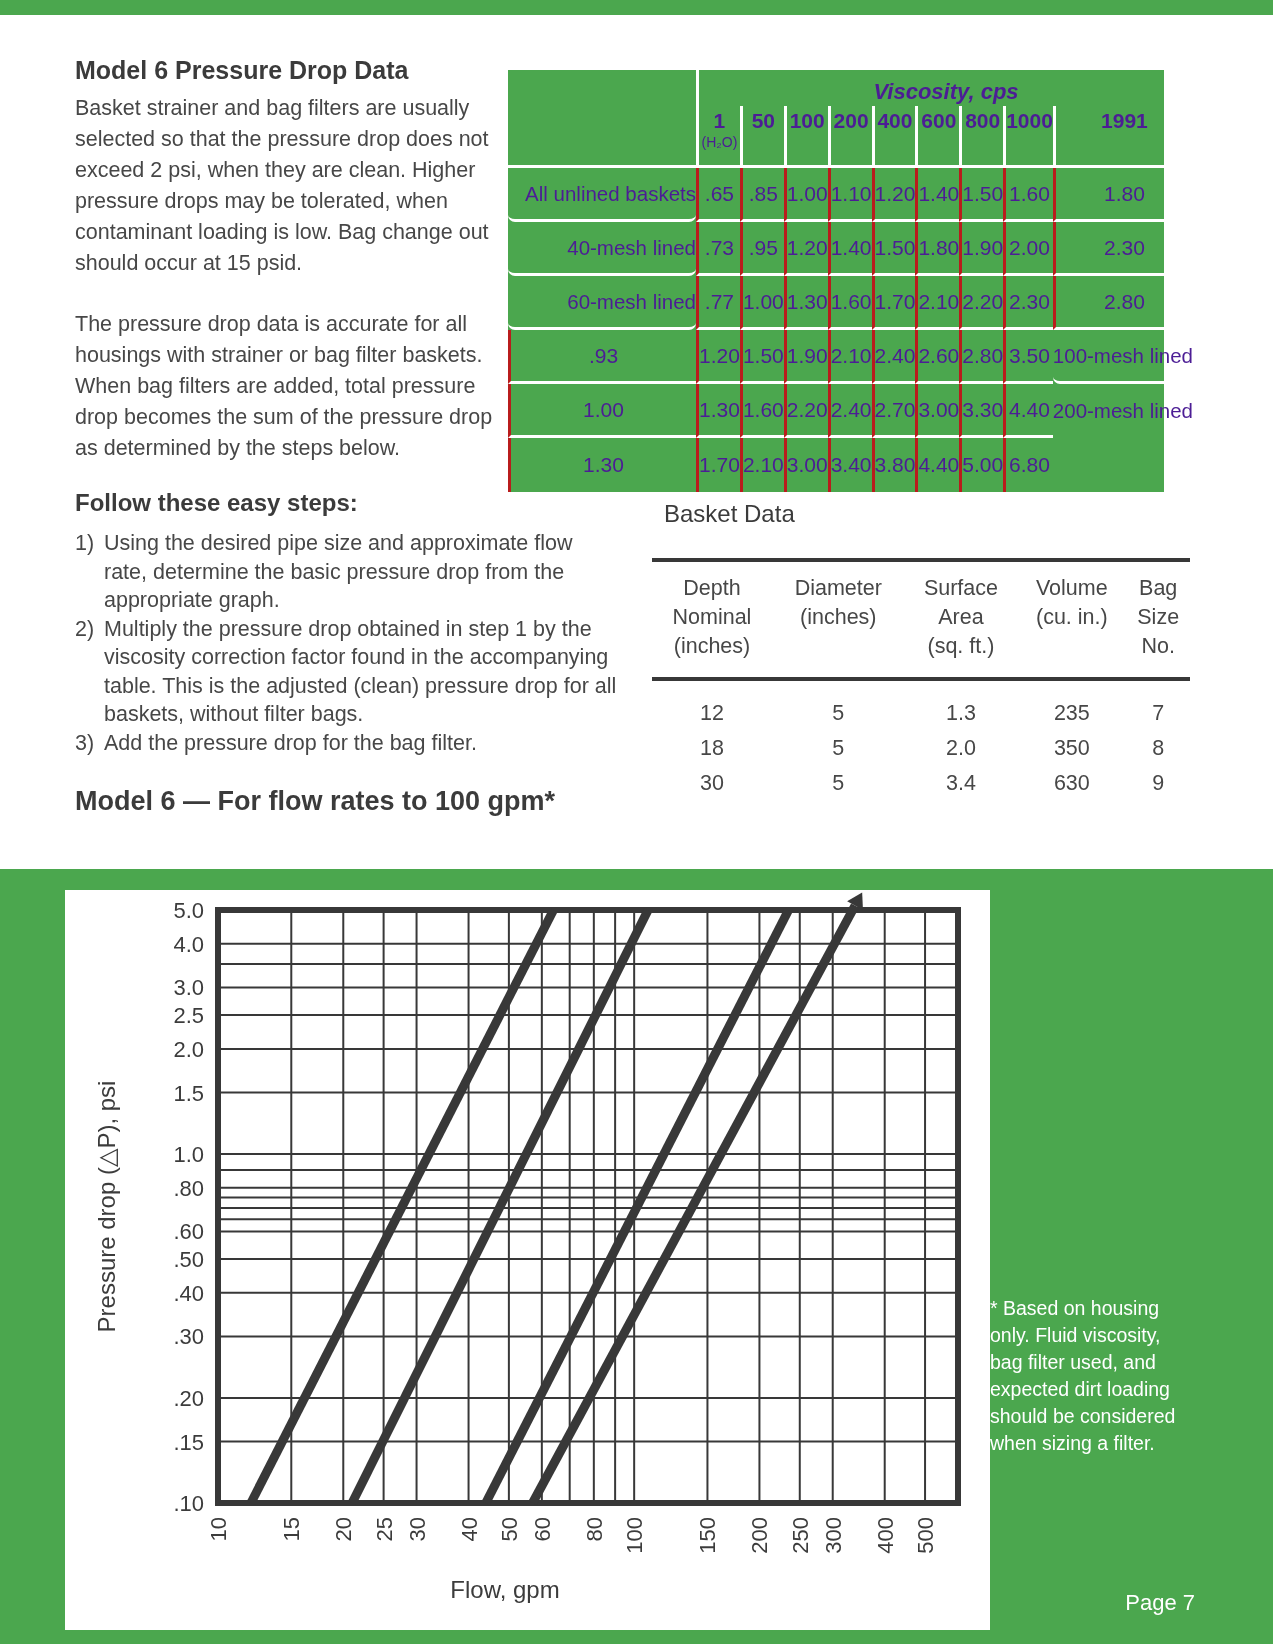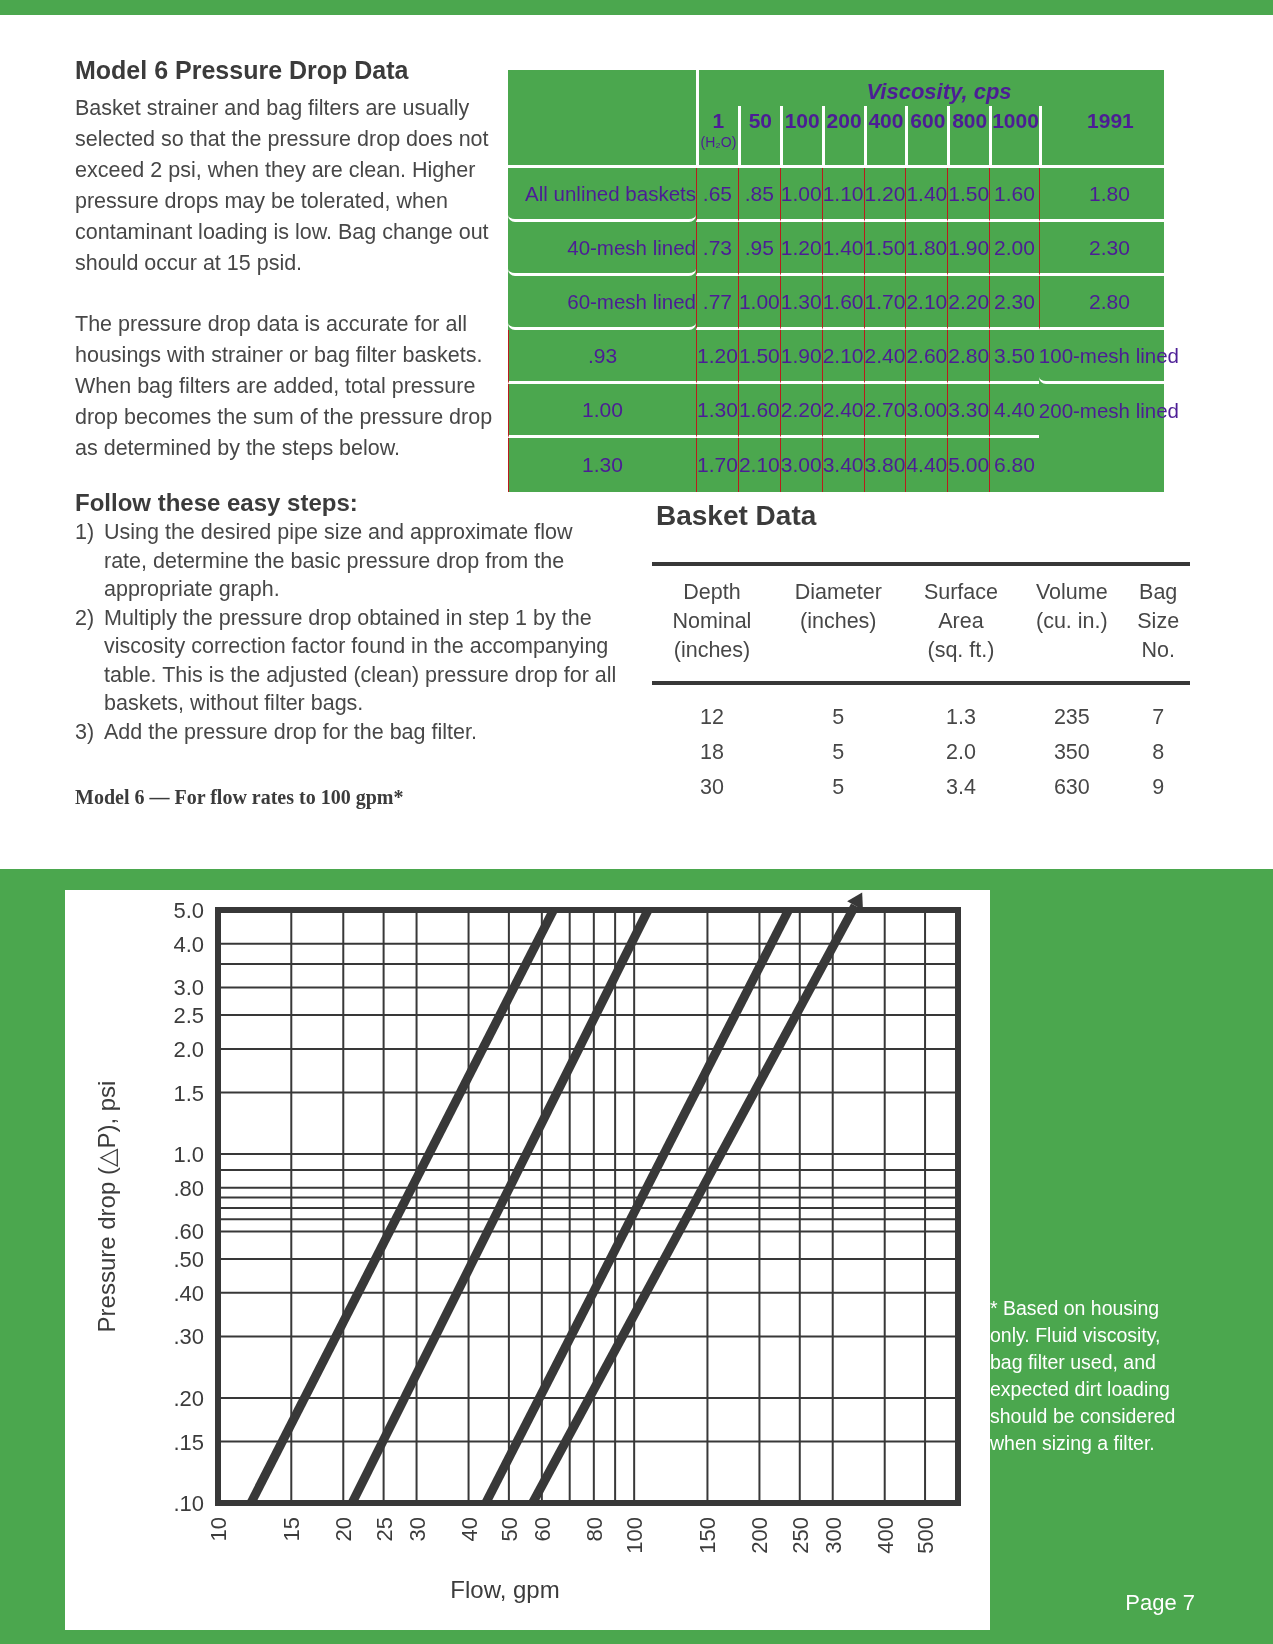--- a/index.html
+++ b/index.html
@@ -19,43 +19,43 @@
       grid-template-rows:36px 62px repeat(6,54px);
       background:var(--green);color:#4c1d95;}
   .vt-corner{grid-column:1;grid-row:1/3;border-bottom:3px solid #fff;}
   .vt-visc{grid-column:2/11;grid-row:1;border-left:3px solid #fff;
            font-style:italic;font-weight:bold;font-size:22px;text-align:center;padding-top:9px;}
   .vt-h{border-left:3px solid #fff;border-bottom:3px solid #fff;display:flex;flex-direction:column;
         align-items:center;justify-content:flex-start;padding-top:3px;font-weight:bold;font-size:21px;}
   .vt-sub{font-size:14px;font-weight:normal;margin-top:1px;}
   .vt-label{display:flex;align-items:center;justify-content:flex-end;text-align:right;
             font-size:20.5px;white-space:nowrap;border-bottom:3px solid #fff;border-radius:7px;}
-  .vt-v{border-left:1px solid #b91c1c;border-bottom:3px solid #fff;display:flex;align-items:center;
+  .vt-v{border-left:3px solid #b91c1c;border-bottom:3px solid #fff;display:flex;align-items:center;
         justify-content:center;font-size:21px;}
   .nb{border-bottom:none !important;}
 
   
   .steps{position:absolute;left:75px;top:489px;width:545px;}
-  .steps h2{font-size:24px;font-weight:bold;color:var(--ink);margin:0 0 1px 0;}
+  .steps h2{font-size:24px;font-weight:bold;color:var(--ink);margin:0 0 12px 0;}
   .step{display:flex;font-size:21.5px;line-height:28.5px;}
   .step .n{width:29px;flex:none;}
   .step .t{flex:1;}
 
   
   .basket{position:absolute;left:652px;top:500px;width:538px;}
-  .basket h2{font-size:28px;font-weight:bold;color:var(--ink);margin:0 0 19px 4px;}
+  .basket h2{font-size:24px;font-weight:normal;color:var(--ink);margin:0 0 19px 12px;}
   .btable{width:100%;border-collapse:collapse;color:var(--body);margin-top:30px;}
   .btable thead tr{border-top:4px solid var(--chart-ink);border-bottom:4px solid var(--chart-ink);}
   .btable th{font-weight:normal;font-size:21.5px;line-height:29px;text-align:center;
              vertical-align:top;padding:12px 0 16px 0;white-space:pre-line;}
   .btable td{font-size:21.5px;text-align:center;line-height:33px;}
   .btable tbody tr:first-child td{padding-top:16px;}
 
   
-  .chart-heading{position:absolute;left:75px;top:786px;font-size:20px;font-weight:bold;color:var(--ink);font-family:Liberation Serif, serif;}
+  .chart-heading{position:absolute;left:75px;top:786px;font-size:27px;font-weight:bold;color:var(--ink);}
   .green-region{position:absolute;left:0;top:869px;width:100%;height:775px;background:var(--green);}
   .chart-panel{position:absolute;left:65px;top:21px;width:925px;height:740px;background:#fff;}
   .chart{position:absolute;left:0;top:0;}
   .chart text{font-family:"Liberation Sans","DejaVu Sans",sans-serif;fill:#3c3c3c;}
   .footnote{position:absolute;left:990px;top:426px;width:255px;text-align:left;
             color:#fff;font-size:19.5px;line-height:27px;}
   .page-num{position:absolute;right:78px;bottom:28px;color:#fff;font-size:22px;}
 </style>
 </head>
 <body>

